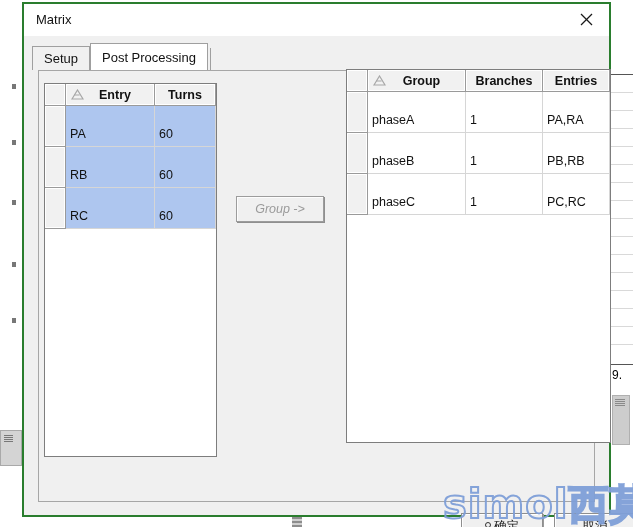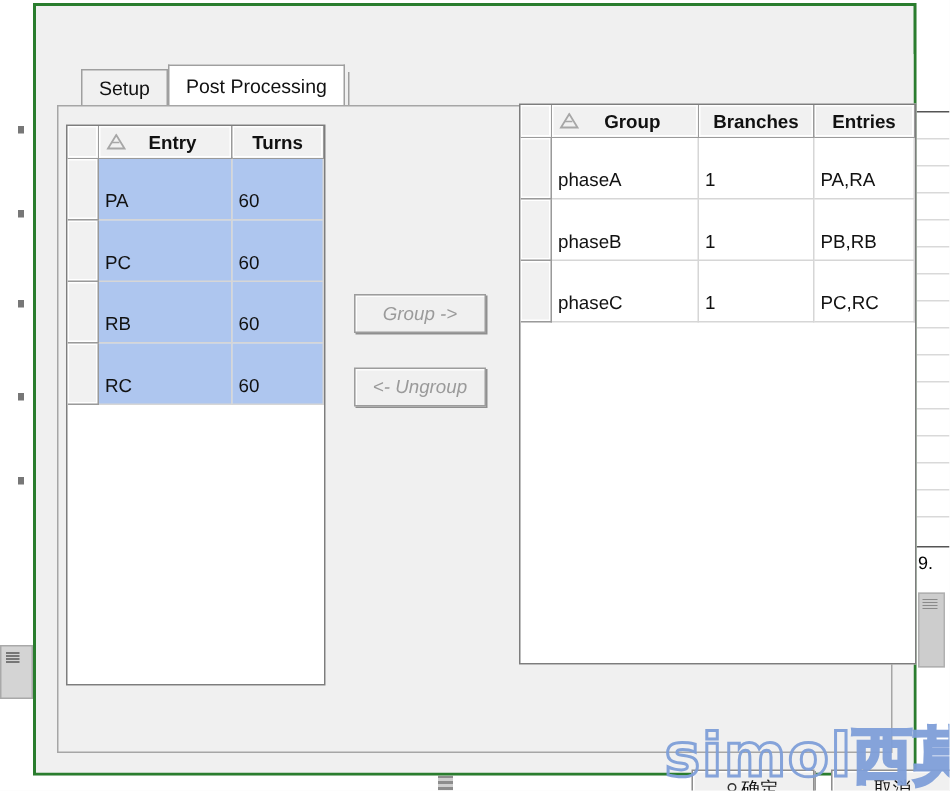--- a/index.html
+++ b/index.html
@@ -110,21 +110,21 @@
   .body-area {
     position: absolute;
     left: 0; top: 32px;
     width: 585px; height: 479px;
     background: #f0f0f0;
   }
 
   
   .tabstrip {
     position: absolute;
-    left: 30px; top: 8px;
+    left: 8px; top: 8px;
     height: 26px;
     display: flex;
     align-items: flex-end;
   }
   .tab {
     box-sizing: border-box;
     height: 24px;
     padding: 0 11px;
     display: flex; align-items: center;
     font-size: 13px;
@@ -311,20 +311,29 @@
     </div>
     <div class="bg-num">9.</div>
     <div class="bg-scroll-v">
       <div class="grip"></div>
     </div>
     <div class="bg-bottom-grip"></div>
   </div>
 
   <div class="dialog">
 
+    <div class="titlebar">
+      <div class="title-text">Matrix</div>
+      <div class="close-btn">
+        <svg width="13" height="13" viewBox="0 0 13 13" aria-hidden="true">
+          <line x1="1" y1="1" x2="12" y2="12" stroke="#1a1a1a" stroke-width="1.3"></line>
+          <line x1="12" y1="1" x2="1" y2="12" stroke="#1a1a1a" stroke-width="1.3"></line>
+        </svg>
+      </div>
+    </div>
 
     <div class="body-area">
 
       <div class="tabstrip">
         <div class="tab">
           <span>Setup</span>
         </div>
         <div class="tab active">
           <span>Post Processing</span>
         </div>
@@ -357,42 +366,34 @@
             </tr>
           </thead>
           <tbody>
               <tr class="selected">
                 <td class="rowhdr"></td>
                 <td>PA</td>
                 <td>60</td>
               </tr>
               <tr class="selected">
                 <td class="rowhdr"></td>
-                <td>PC</td>
-                <td>60</td>
-              </tr>
-              <tr class="selected">
-                <td class="rowhdr"></td>
                 <td>RB</td>
                 <td>60</td>
               </tr>
               <tr class="selected">
                 <td class="rowhdr"></td>
                 <td>RC</td>
                 <td>60</td>
               </tr>
             </tbody>
         </table>
       </div>
 
       <div class="midbtn" id="btn-group">
         <span>Group -&gt;</span>
-      </div>
-      <div class="midbtn" id="btn-ungroup">
-        <span>&lt;- Ungroup</span>
       </div>
 
       <div class="grid" id="grid-right">
         <table class="tbl">
           <thead>
             <tr>
               <th class="rowhdr"></th>
               <th style="width:97px">
                 <div class="th-inner with-ico">
                   <span class="sort-ico">

